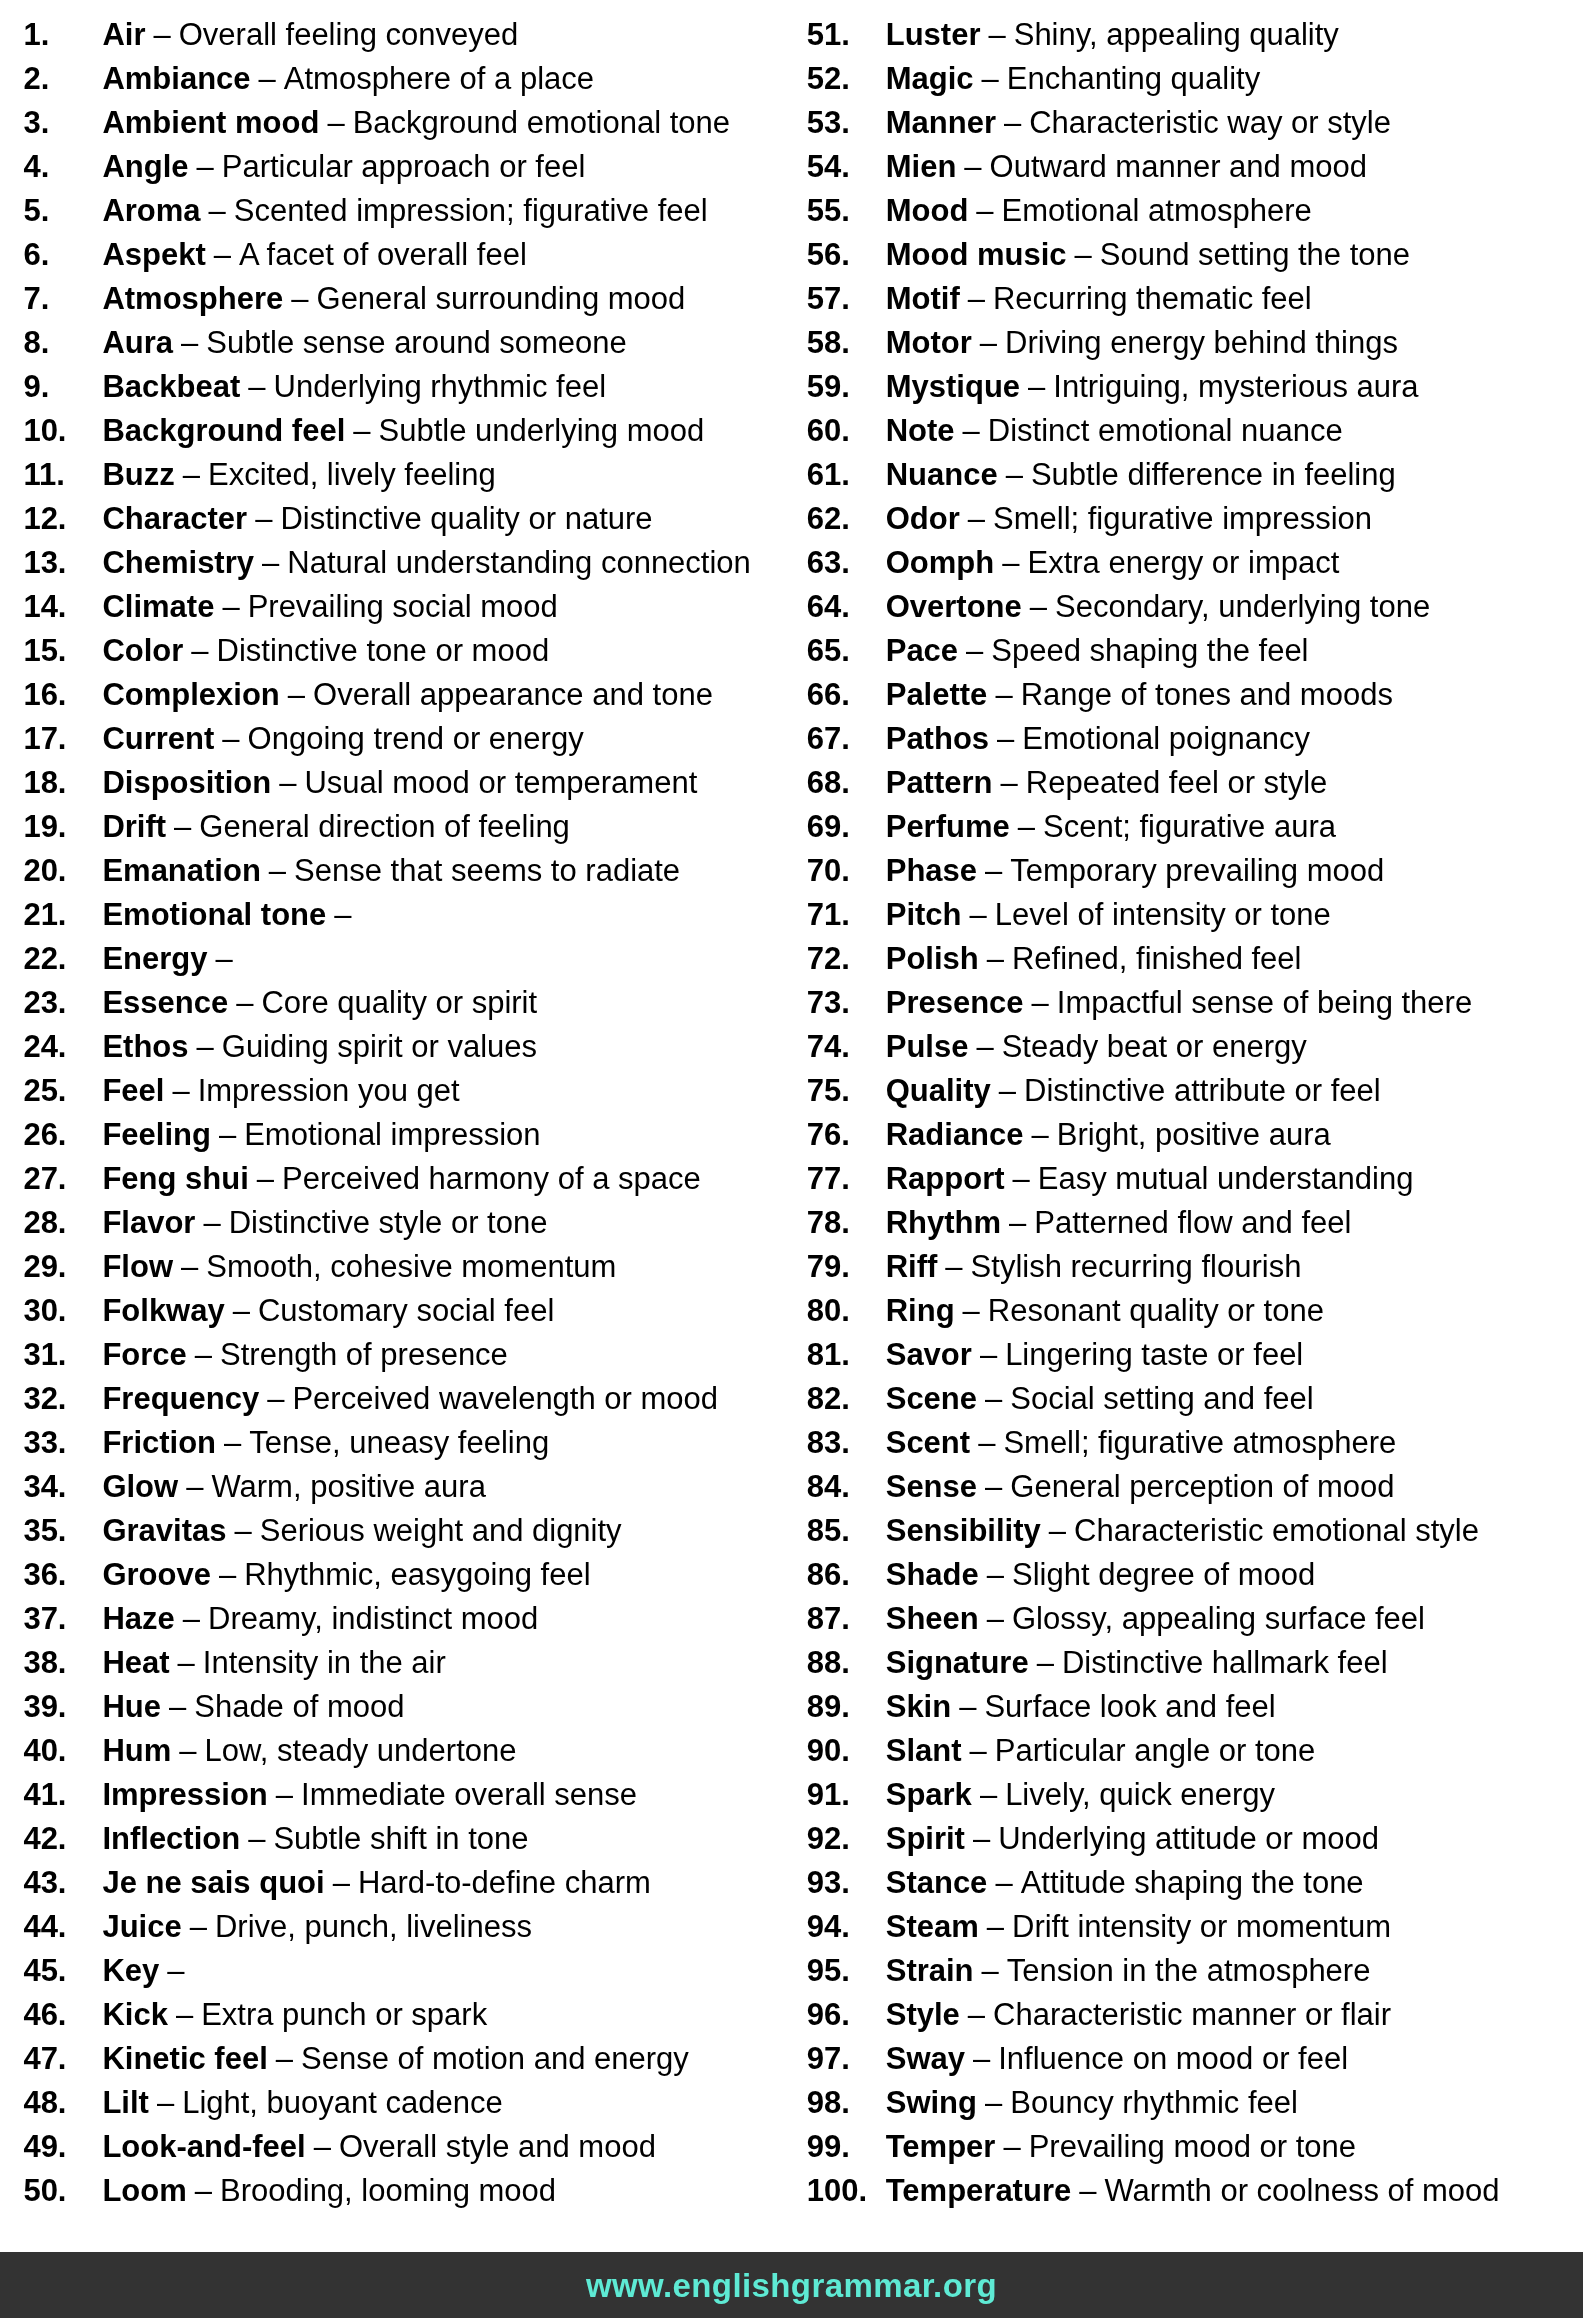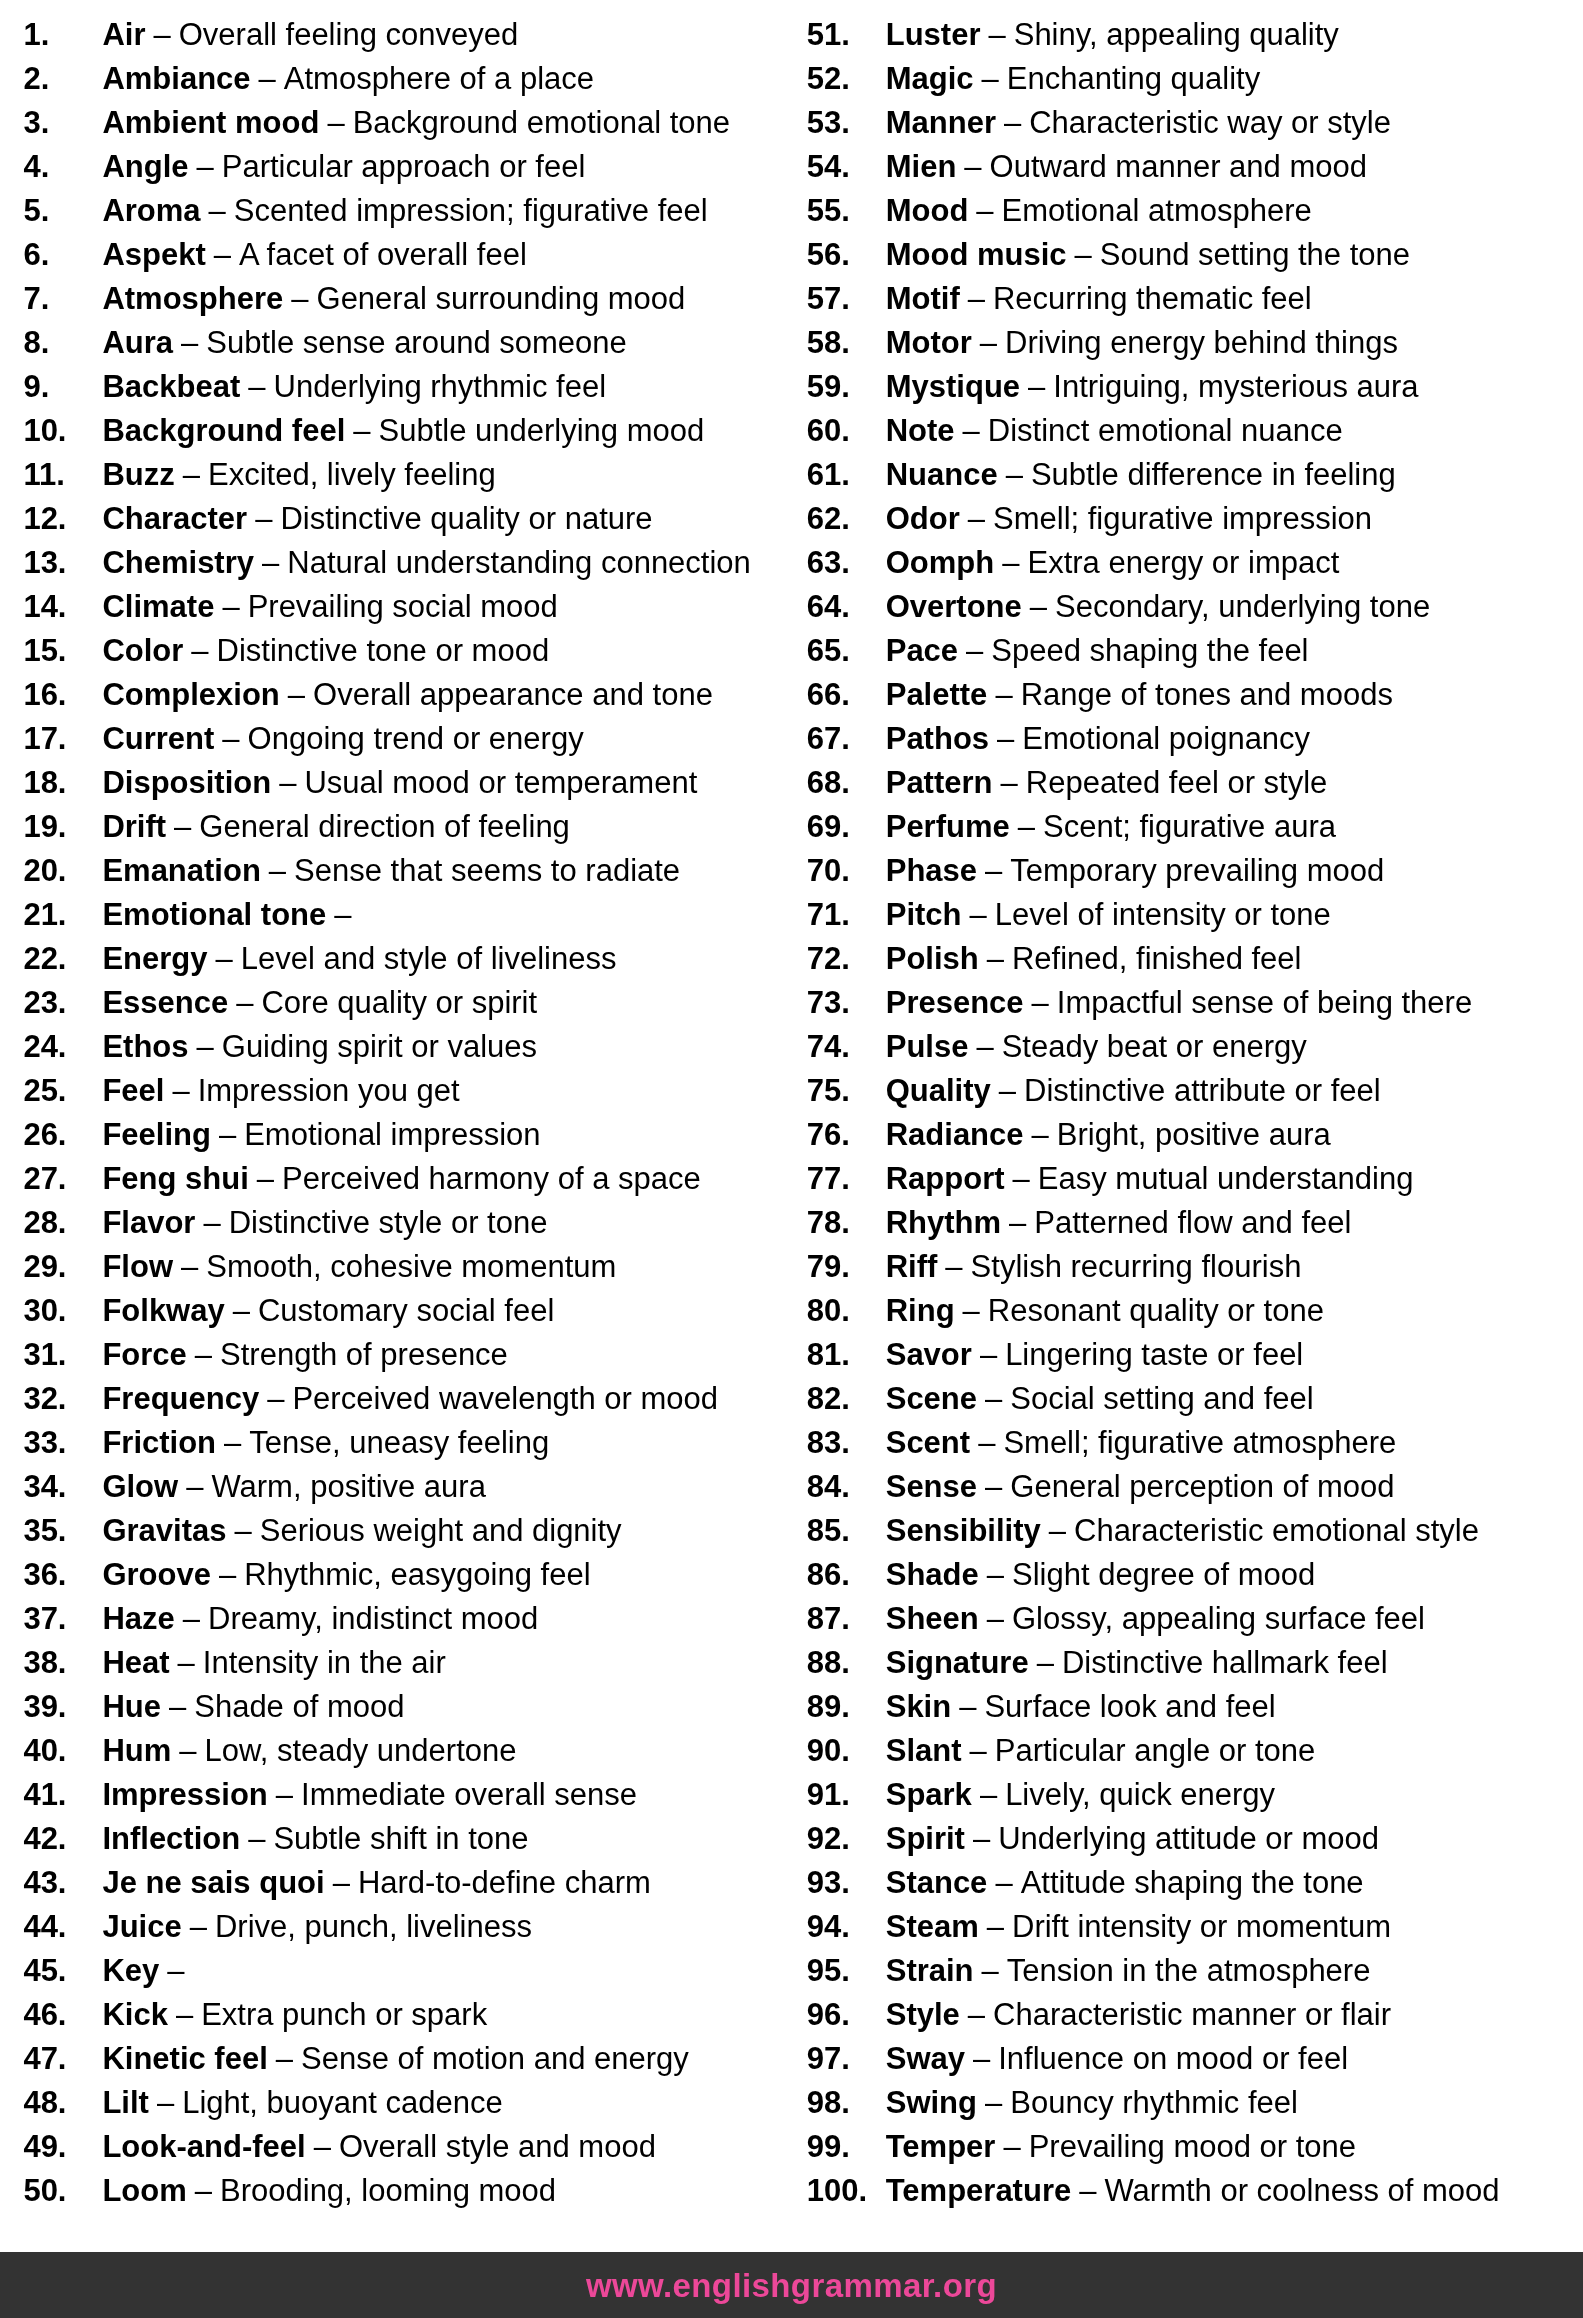--- a/index.html
+++ b/index.html
@@ -178,21 +178,20 @@
         </div>
         <div class="row">
           <span class="num">21.</span>
           <span class="term">Emotional tone</span>
           <span class="sep">–</span>
         </div>
         <div class="row">
           <span class="num">22.</span>
           <span class="term">Energy</span>
           <span class="sep">–</span>
-          <span class="def">Level and style of liveliness</span>
         </div>
         <div class="row">
           <span class="num">23.</span>
           <span class="term">Essence</span>
           <span class="sep">–</span>
           <span class="def">Core quality or spirit</span>
         </div>
         <div class="row">
           <span class="num">24.</span>
           <span class="term">Ethos</span>
@@ -652,16 +651,16 @@
         </div>
         <div class="row">
           <span class="num">100.</span>
           <span class="term">Temperature</span>
           <span class="sep">–</span>
           <span class="def">Warmth or coolness of mood</span>
         </div>
       </div>
   </div>
   <div class="footer" id="footer-bar" style="background: rgb(51, 51, 51);">
-    <span class="footer-text" style="color: #ec4899;">www.englishgrammar.org</span>
+    <span class="footer-text" style="color: #5eead4;">www.englishgrammar.org</span>
   </div>
 </div>
 
 
 </body></html>

